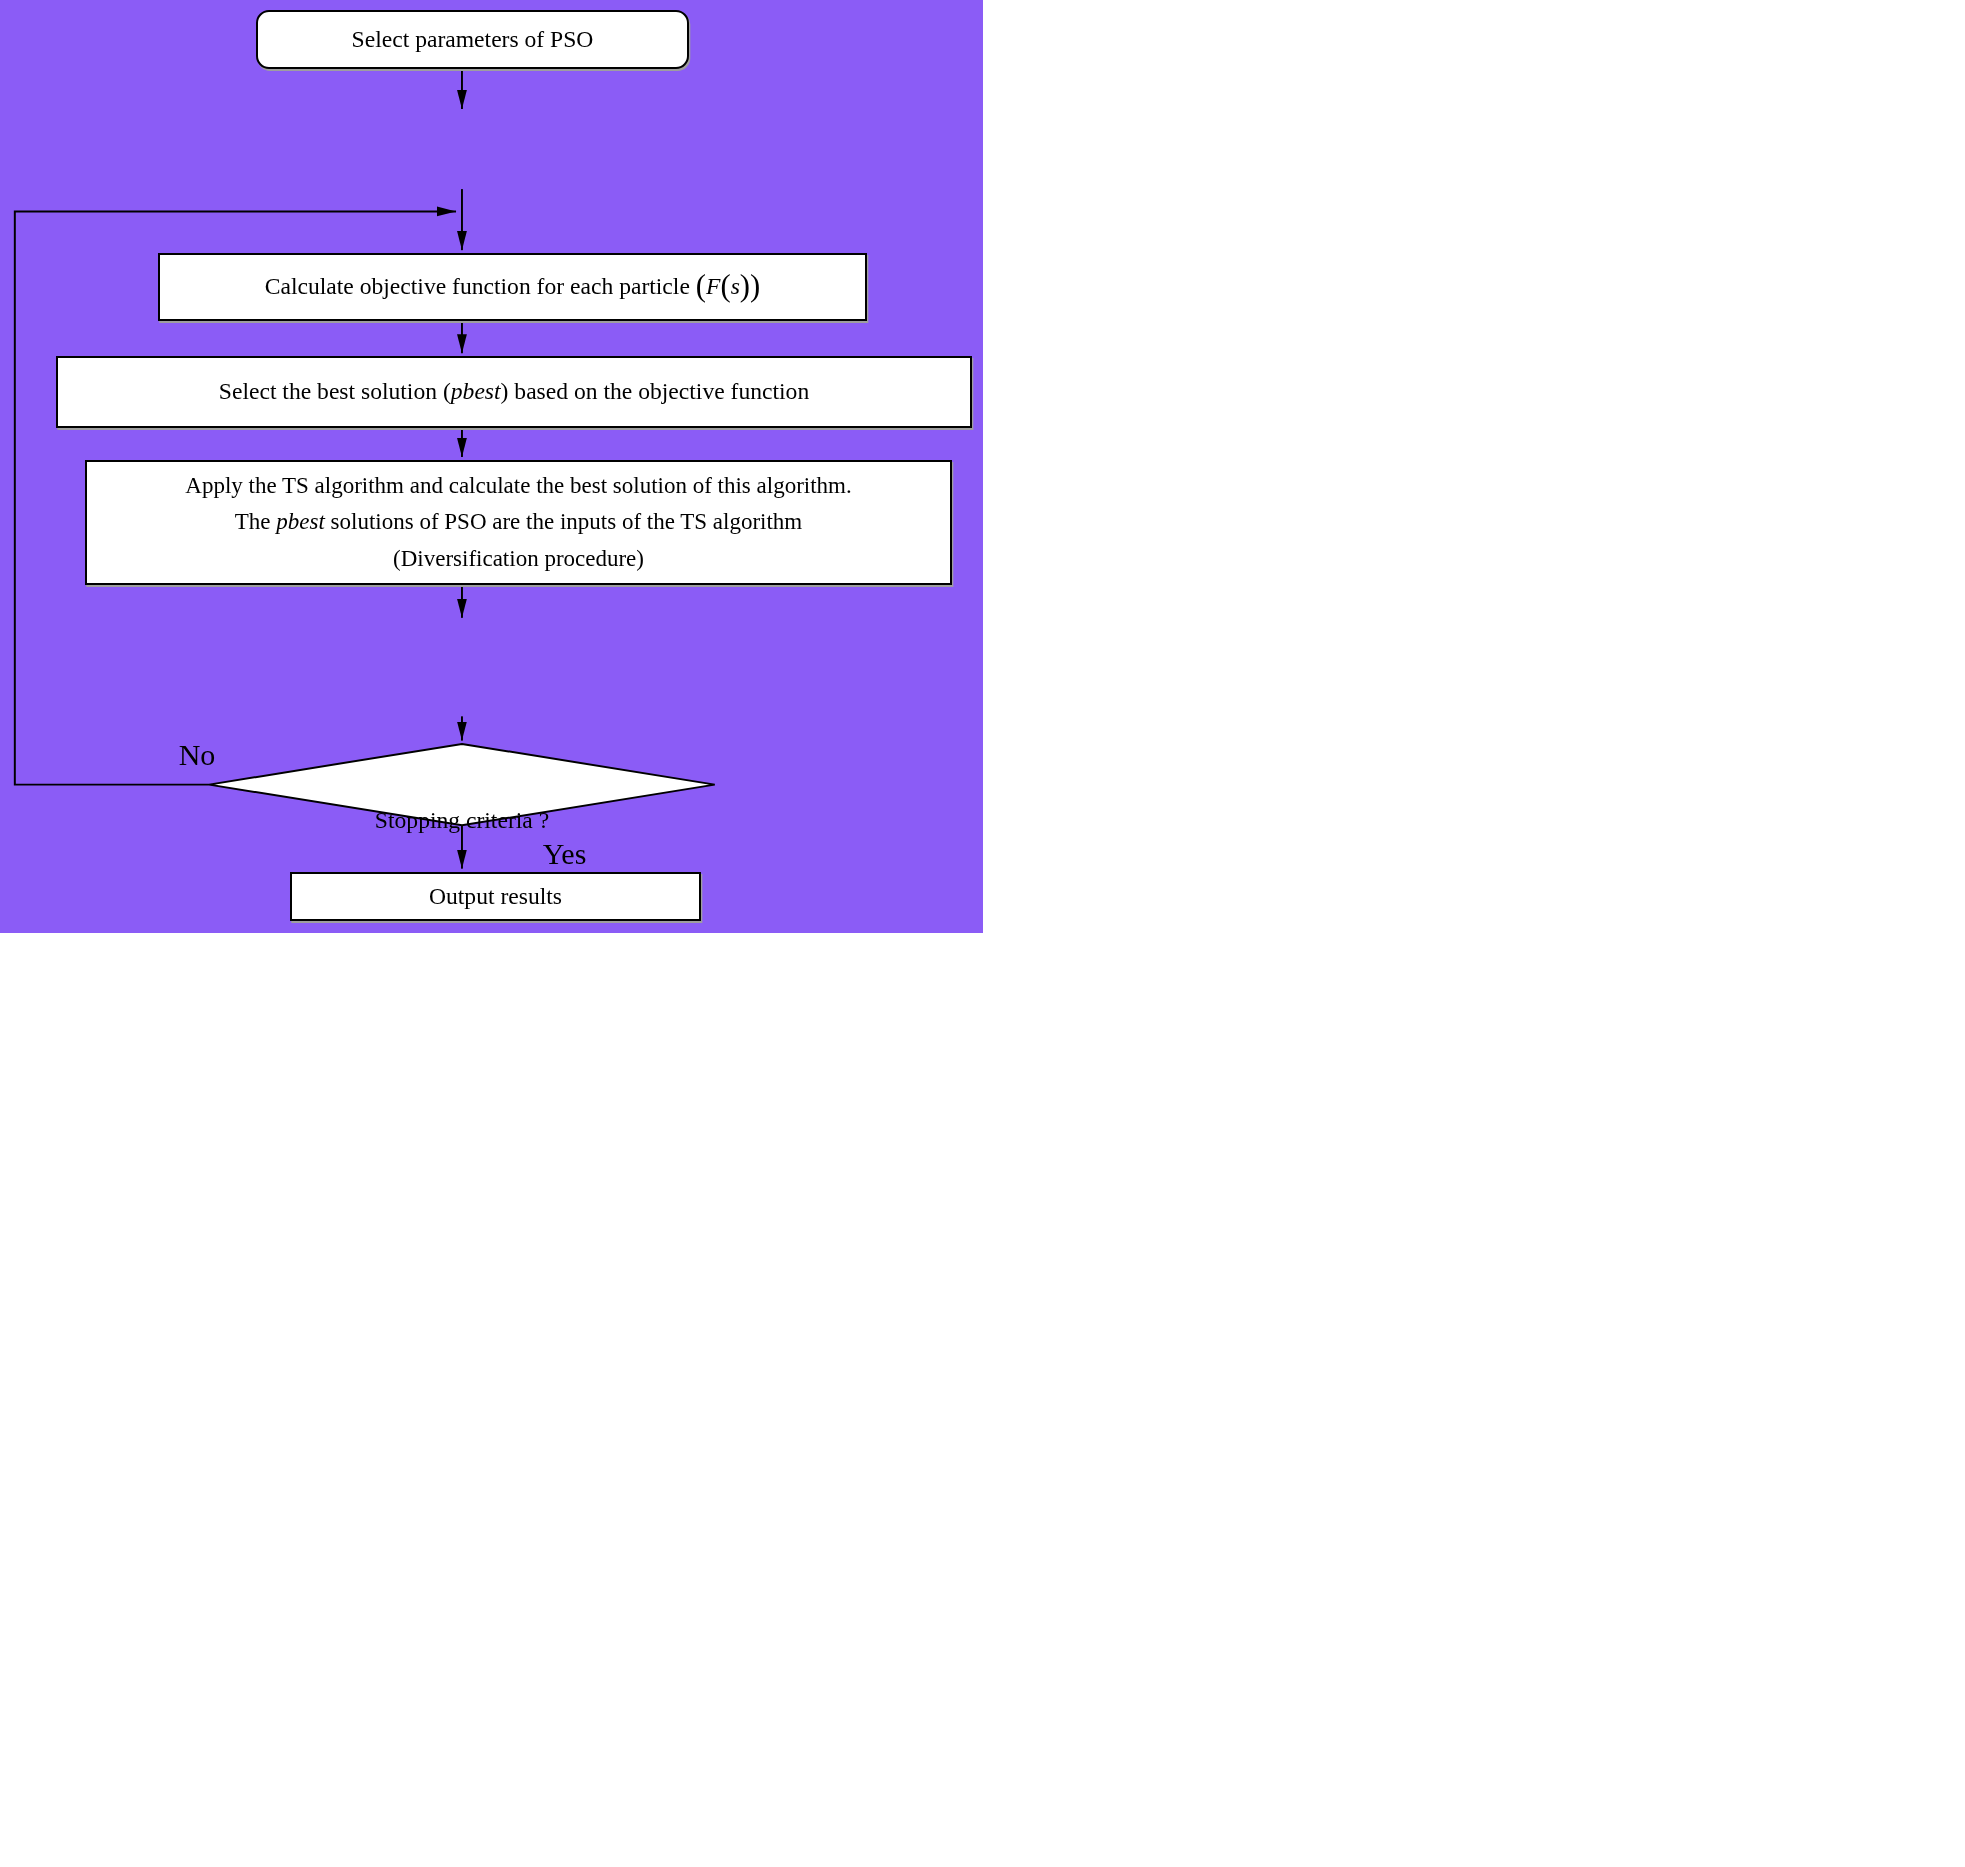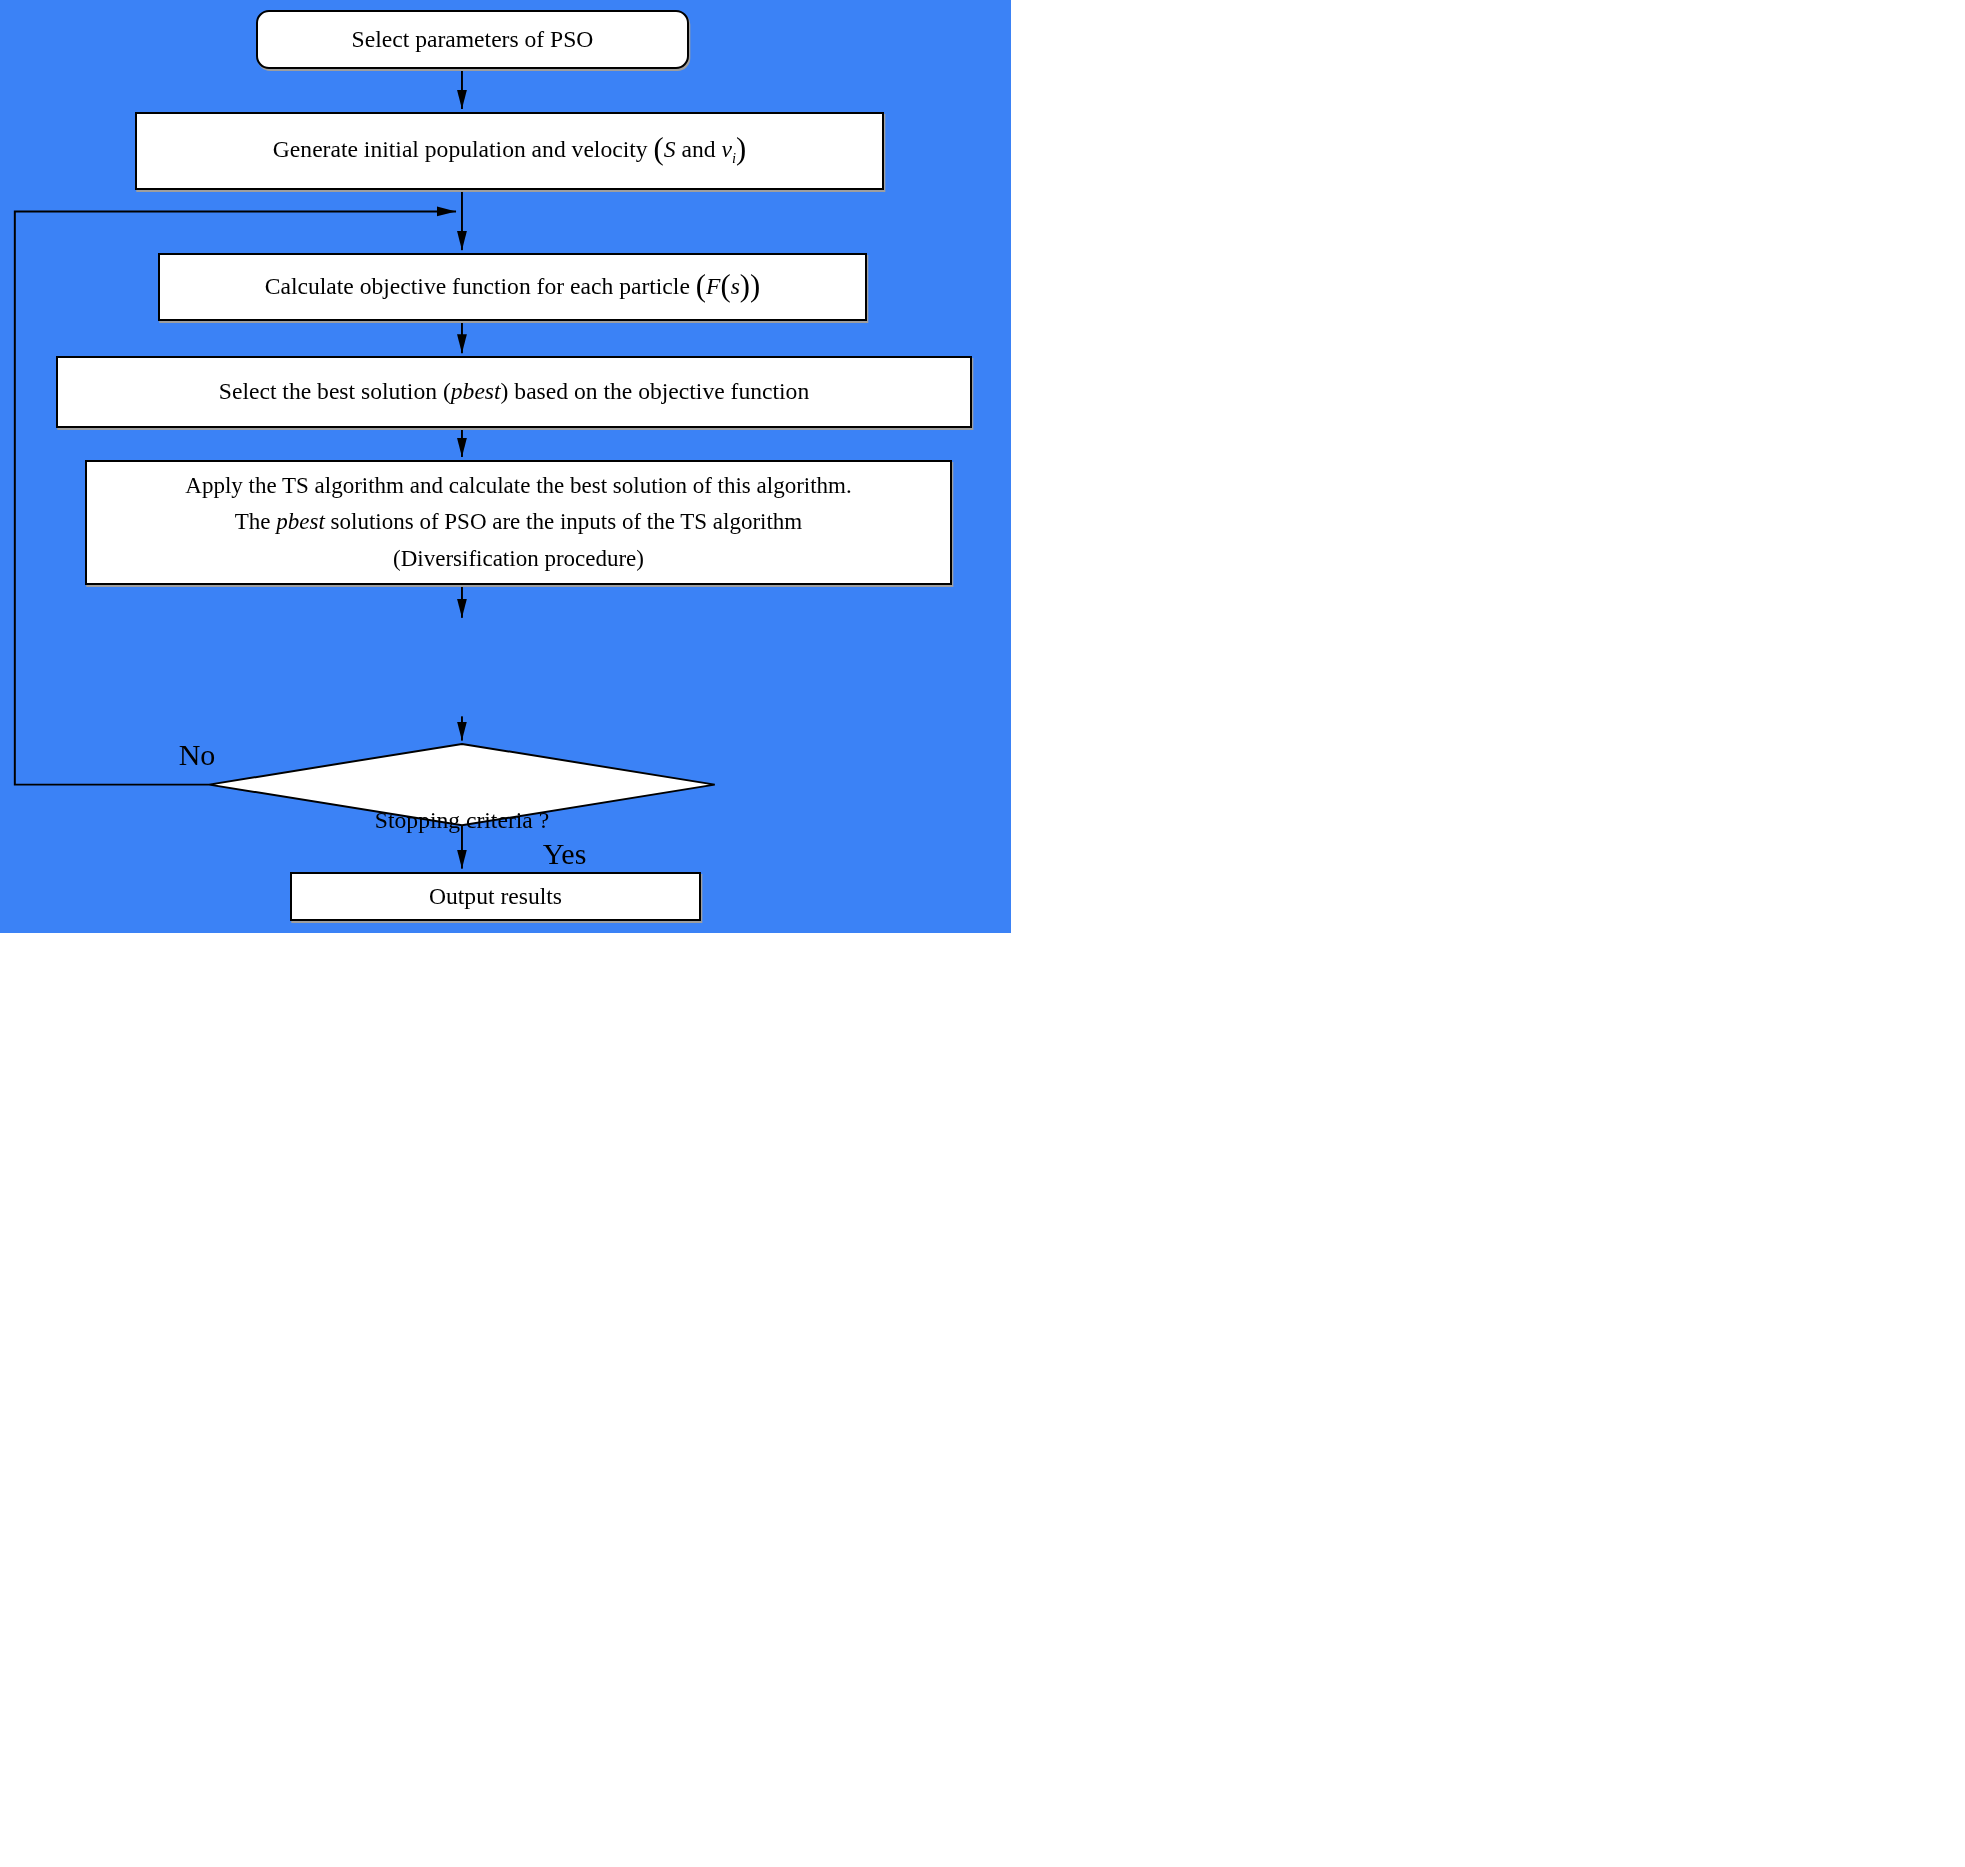--- a/index.html
+++ b/index.html
@@ -1,23 +1,22 @@
 <!DOCTYPE html>
 <html style="font-size:10.5px"><head>
 <meta charset="utf-8">
 <style>
   html,body{margin:0;padding:0;background:#ffffff;}
   .canvas{
     position:relative;
     width:983px;height:933px;
-    background:#3b82f6;
+    background:#8b5cf6;
     font-family:"Liberation Serif","DejaVu Serif",serif;
     color:#000000;
     overflow:hidden;
-    padding-left:28px;
   }
   svg.connectors{position:absolute;left:0;top:0;}
   .node{
     position:absolute;
     background:#ffffff;
     border:2px solid #000000;
     box-shadow:1.3px 2px 0 #9e9e9e;
     box-sizing:border-box;
     display:flex;
     flex-direction:column;
@@ -73,23 +72,20 @@
 
     <line x1="703" y1="1257" x2="703" y2="1323" stroke="#000000" stroke-width="3" marker-end="url(#ah)"></line>
 
     <polygon points="703,1133 1088,1195 703,1257 318,1195" fill="#ffffff" stroke="#000000" stroke-width="3"></polygon>
   </svg>
 
   <div class="node rounded" style="left:256px;top:9.9px;width:433px;height:59px">
     <span class="line">Select parameters of PSO</span>
   </div>
 
-  <div class="node" style="left:135px;top:112px;width:749px;height:78px">
-    <span class="line"><span>Generate initial population and velocity </span><span class="paren">(</span><span class="mi">S</span><span> and </span><span class="mi">v</span><sub>i</sub><span class="paren">)</span></span>
-  </div>
 
   <div class="node" style="left:158px;top:253px;width:709px;height:68px">
     <span class="line"><span>Calculate objective function for each particle </span><span class="paren">(</span><span class="mi">F</span><span class="paren">(</span><span class="mi">s</span><span class="paren">)</span><span class="paren">)</span></span>
   </div>
 
   <div class="node apply-ts" style="left:85px;top:460px;width:867px;height:125px">
     <span class="line">Apply the TS algorithm and calculate the best solution of this algorithm.</span>
     <span class="line"><span>The </span><span class="mi">pbest</span><span> solutions of PSO are the inputs of the TS algorithm</span></span>
     <span class="line">(Diversification procedure)</span>
   </div>

